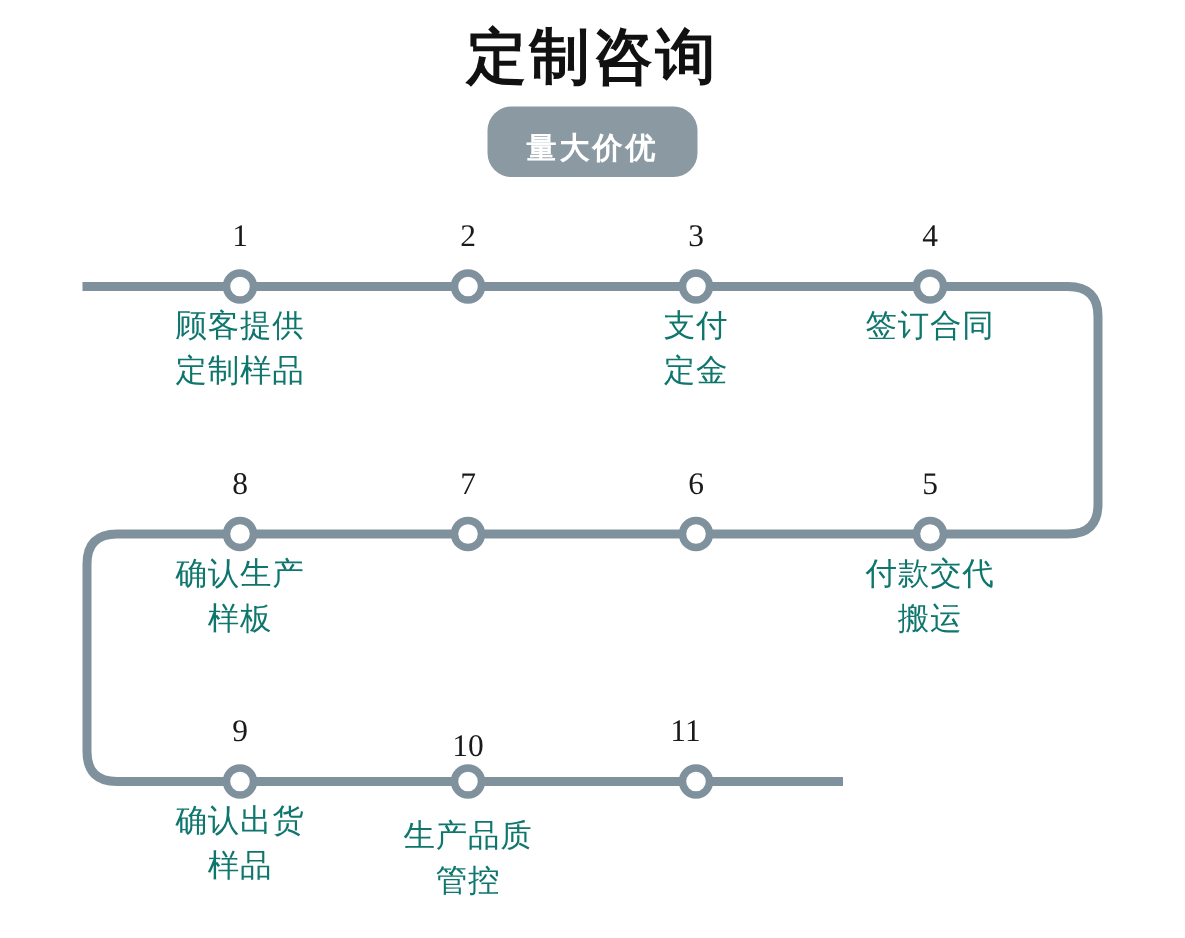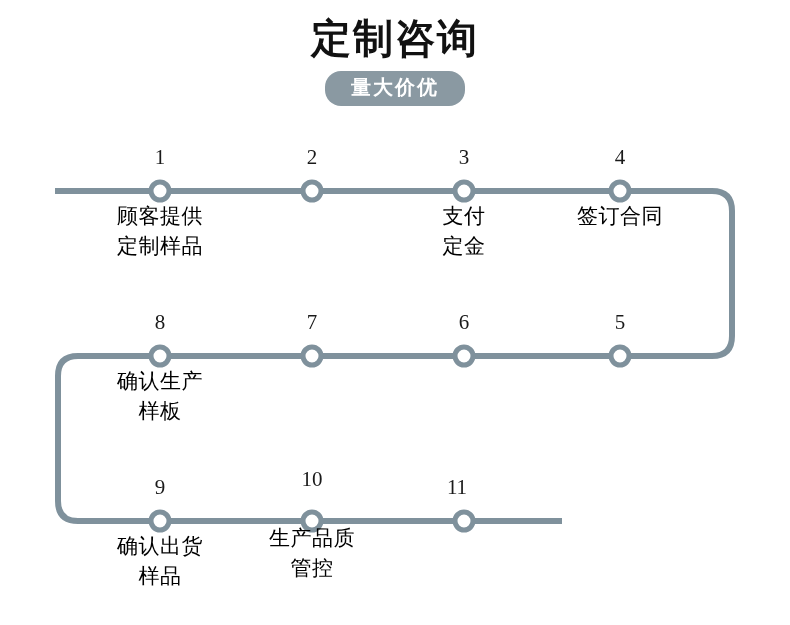--- a/index.html
+++ b/index.html
@@ -37,21 +37,21 @@
   #subtitle-badge-wrap {
     margin-top: 9px;
   }
   #subtitle-badge {
     display: inline-block;
     background: #8a99a2;
     color: #ffffff;
     font-size: 20px;
     font-weight: 700;
     letter-spacing: 2px;
-    padding: 4px 26px 6px 26px;
+    padding: 16px 26px 6px 26px;
     border-radius: 16px;
     line-height: 1.25;
   }
 
   
   #flow-svg {
     position: absolute;
     left: 0;
     top: 0;
     width: 790px;
@@ -66,23 +66,23 @@
   }
   .step-number {
     font-family: "Liberation Serif", "DejaVu Serif", serif;
     font-size: 21px;
     color: #1a1a1a;
     line-height: 1;
     display: block;
   }
   .step-label {
     display: block;
-    font-family: Liberation Mono, monospace;
+    font-family: Liberation Sans, sans-serif;
     font-size: 21px;
-    color: #000000;
+    color: #0f766e;
     line-height: 1.42;
     white-space: pre-line;
     letter-spacing: 0.5px;
   }
 </style>
 </head>
 <body>
 
 <div id="header">
   <h1 id="page-title">定制咨询</h1>
@@ -140,28 +140,30 @@
       <span class="step-number">7</span>
       <div style="height: 35px;"></div>
     </div>
     <div class="step" style="left: 379px; top: 312px;">
       <span class="step-number">6</span>
       <div style="height: 35px;"></div>
     </div>
     <div class="step" style="left: 535px; top: 312px;">
       <span class="step-number">5</span>
       <div style="height: 35px;"></div>
+      <span class="step-label">付款交代
+搬运</span>
     </div>
     <div class="step" style="left: 75px; top: 477px;">
       <span class="step-number">9</span>
       <div style="height: 35px;"></div>
       <span class="step-label">确认出货
 样品</span>
     </div>
-    <div class="step" style="left: 227px; top: 469px;">
+    <div class="step" style="left: 227px; top: 487px;">
       <span class="step-number">10</span>
       <div style="height: 35px;"></div>
       <span class="step-label">生产品质
 管控</span>
     </div>
     <div class="step" style="left: 372px; top: 477px;">
       <span class="step-number">11</span>
       <div style="height: 35px;"></div>
     </div>
   </div>

